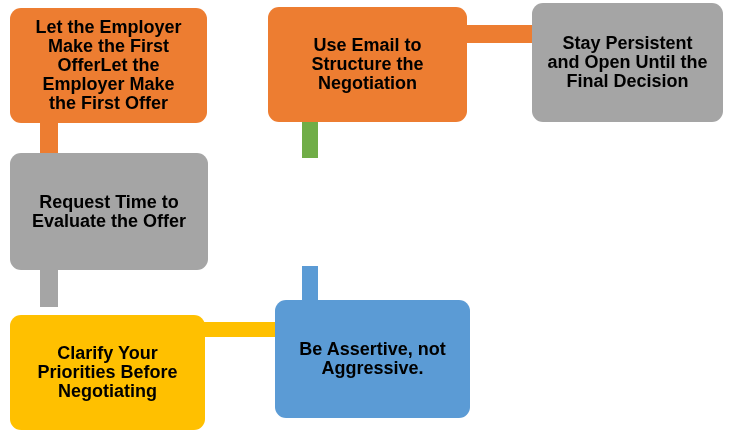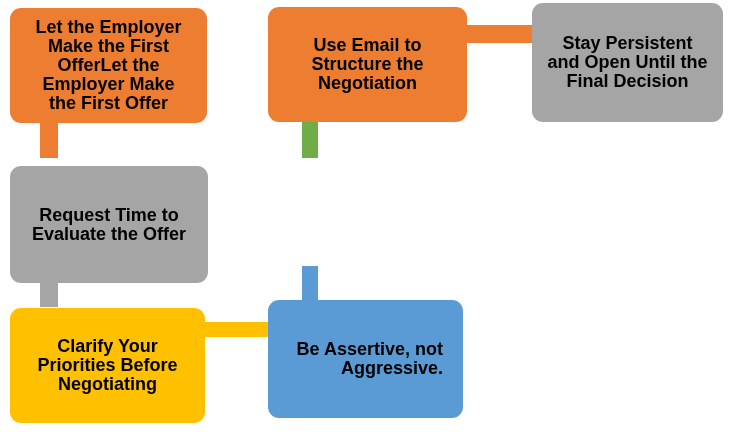--- a/index.html
+++ b/index.html
@@ -32,22 +32,22 @@
     justify-content: center;
     text-align: center;
     box-sizing: border-box;
   }
   
   .n1 { left: 10px;  top: 8px;   width: 197px; height: 115px; padding: 0 18px; }
   .n2 { left: 268px; top: 7px;   width: 199px; height: 115px; padding: 0 8px;  }
   .n3 { left: 532px; top: 3px;   width: 191px; height: 119px; padding: 0 12px; }
   .n4 { left: 10px;  top: 153px; width: 198px; height: 117px; padding: 0 20px; }
   .n5 { left: 271px; top: 152px; width: 199px; height: 119px; padding: 0 24px; }
-  .n6 { left: 10px;  top: 308px; width: 195px; height: 115px; padding: 0 10px; }
-  .n7 { left: 268px; top: 300px; width: 195px; height: 118px; padding: 0 20px; text-align: right; }
+  .n6 { left: 10px;  top: 315px; width: 195px; height: 115px; padding: 0 10px; }
+  .n7 { left: 275px; top: 300px; width: 195px; height: 118px; padding: 0 20px; }
   
   .c1 { left: 40px;  top: 118px; width: 18px; height: 40px; } 
   .c2 { left: 40px;  top: 265px; width: 18px; height: 42px; } 
   .c3 { left: 200px; top: 322px; width: 78px; height: 15px; } 
   .c4 { left: 302px; top: 266px; width: 16px; height: 40px; } 
   .c5 { left: 302px; top: 117px; width: 16px; height: 41px; } 
   .c6 { left: 460px; top: 25px;  width: 78px; height: 18px; } 
 </style>
 </head>
 <body>
@@ -66,21 +66,21 @@
   </div>
 
   <div class="node n3" style="background: rgb(165, 165, 165);">
     <span class="label">Stay Persistent and Open Until the Final Decision</span>
   </div>
 
   <div class="node n2" style="background: rgb(237, 125, 49);">
     <span class="label">Use Email to Structure the Negotiation</span>
   </div>
 
-  <div class="node n4" style="background: rgb(165, 165, 165); margin-top: 13px;">
+  <div class="node n4" style="background: rgb(165, 165, 165);">
     <span class="label">Request Time to Evaluate the Offer</span>
   </div>
 
 
   <div class="node n6" style="background: rgb(255, 192, 0);">
     <span class="label">Clarify Your Priorities Before Negotiating</span>
   </div>
 
   <div class="node n7" style="background: rgb(91, 155, 213);">
     <span class="label">Be Assertive, not Aggressive.</span>

